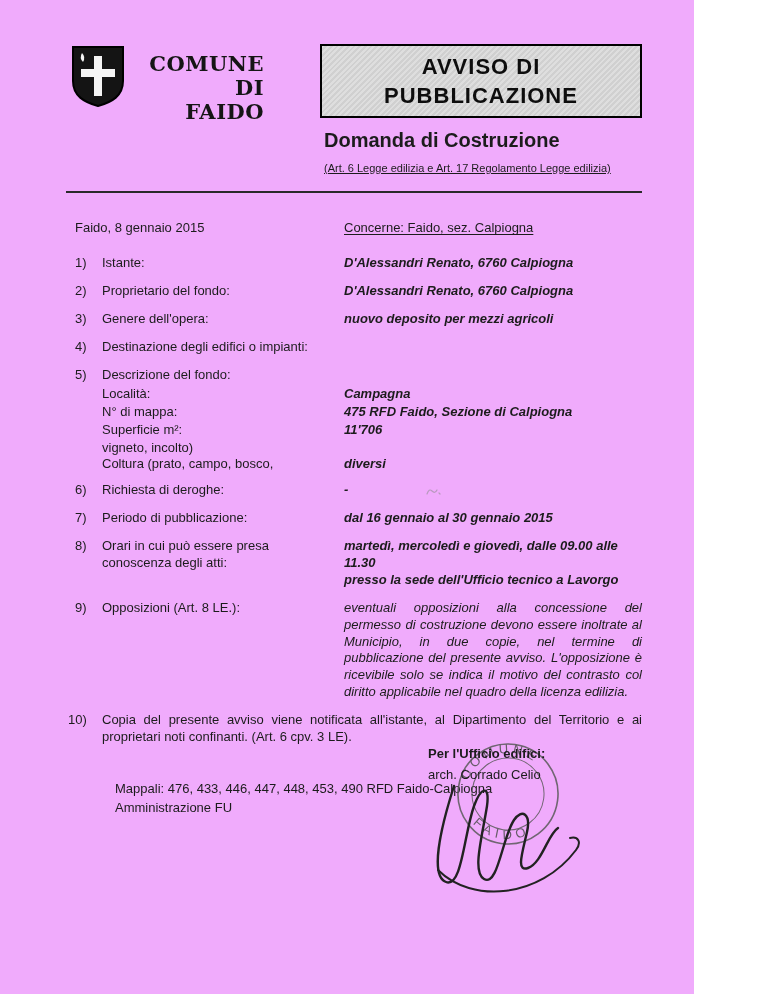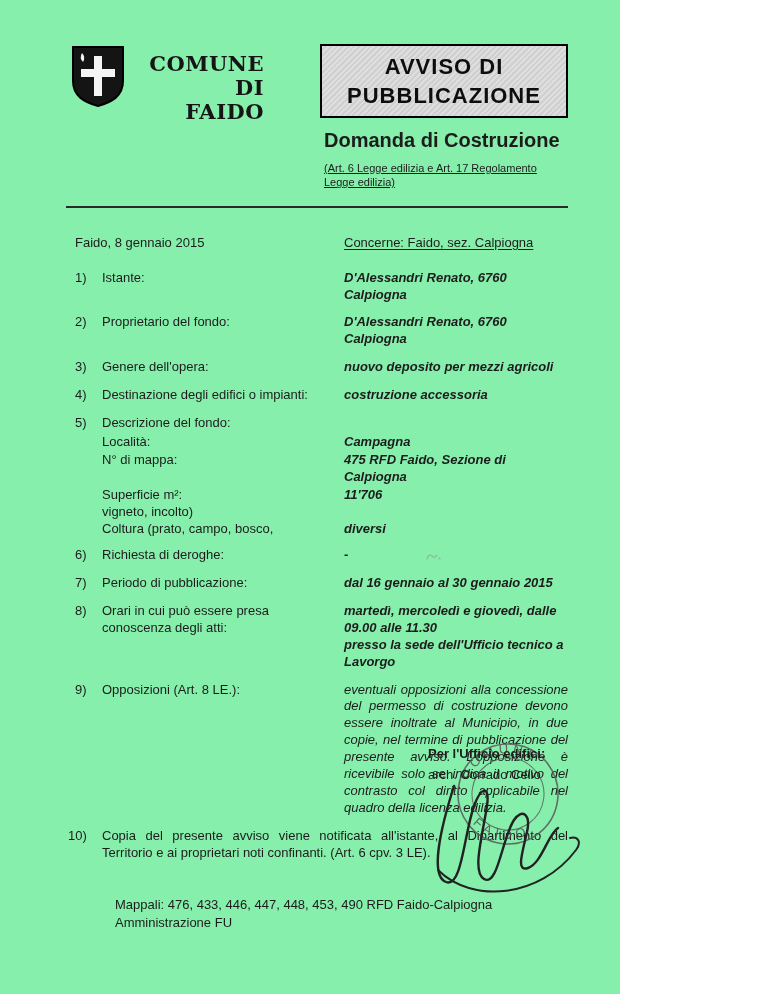--- a/index.html
+++ b/index.html
@@ -1,17 +1,17 @@
 <!DOCTYPE html>
 <html><head>
 <meta charset="utf-8">
 <style>
   html,body { margin:0; padding:0; background:#ffffff; }
   body { width:768px; height:994px; font-family:"Liberation Sans", sans-serif; color:#1c1c1c; }
-  .page { position:relative; width:620px; height:994px; background:#86efac; box-sizing:border-box;
+  .page { position:relative; width:694px; height:994px; background:#f0abfc; box-sizing:border-box;
           padding:44px 52px 0 66px; overflow:hidden; font-size:13px; line-height:1.3; }
 
   
   .doc-header { display:flex; align-items:flex-start; }
   .logo-block { width:254px; display:flex; align-items:flex-start; }
   .crest { margin-left:4px; }
   .muni-name { margin:8px 0 0 16px; width:122px; text-align:right;
                font-family:"DejaVu Serif", serif; font-weight:800; font-size:21px; line-height:1.15;
                letter-spacing:0.5px; color:#151515; }
   .title-col { flex:1; }
@@ -103,21 +103,20 @@
 
     <div class="row">
       <span class="num">3)</span>
       <span class="label">Genere dell'opera:</span>
       <span class="value">nuovo deposito per mezzi agricoli</span>
     </div>
 
     <div class="row">
       <span class="num">4)</span>
       <span class="label">Destinazione degli edifici o impianti:</span>
-      <span class="value">costruzione accessoria</span>
     </div>
 
     <div class="row tight">
       <span class="num">5)</span>
       <span class="label">Descrizione del fondo:</span>
       <span></span>
     </div>
     <div class="subrow">
       <span></span>
       <span class="label">Località:</span>

